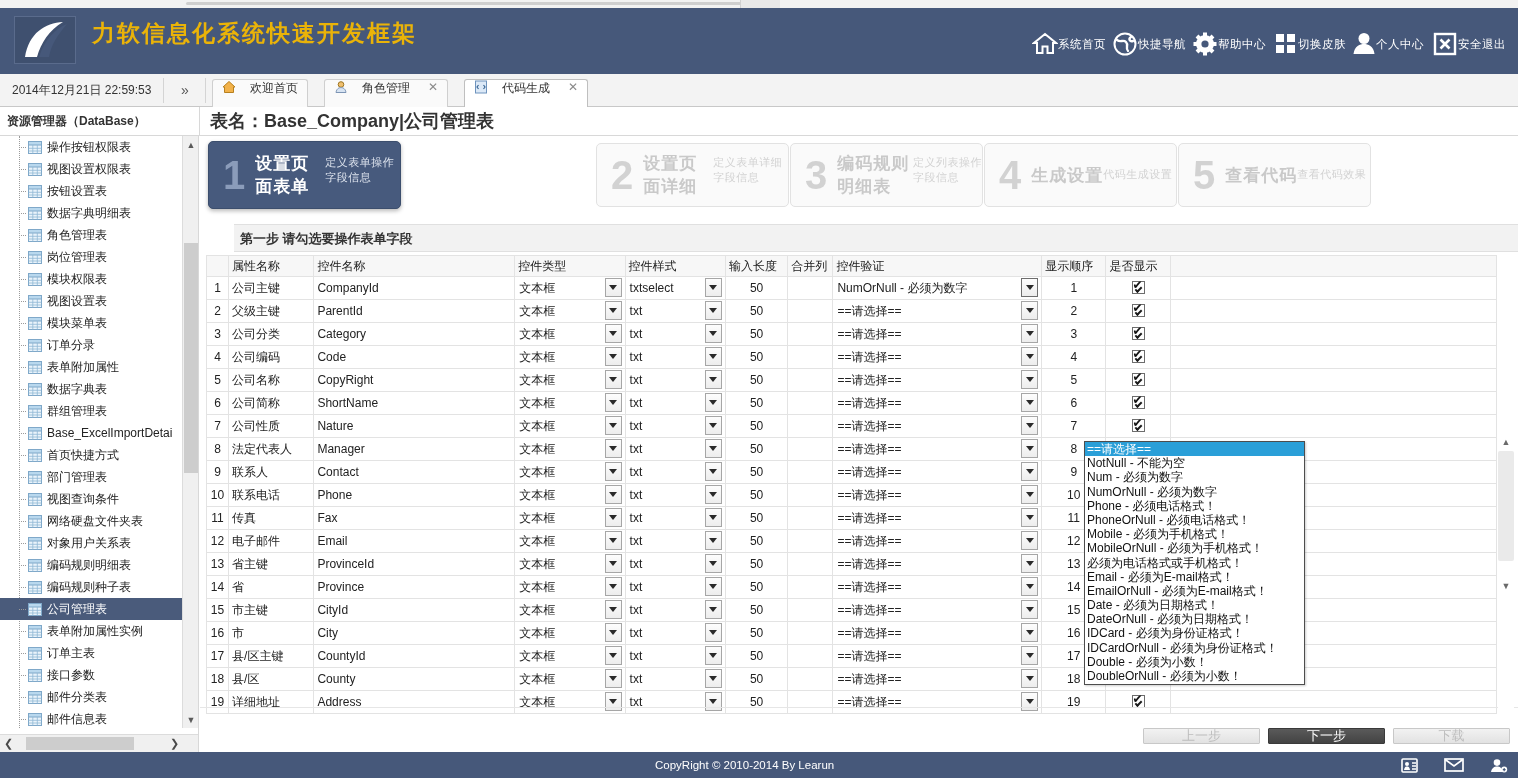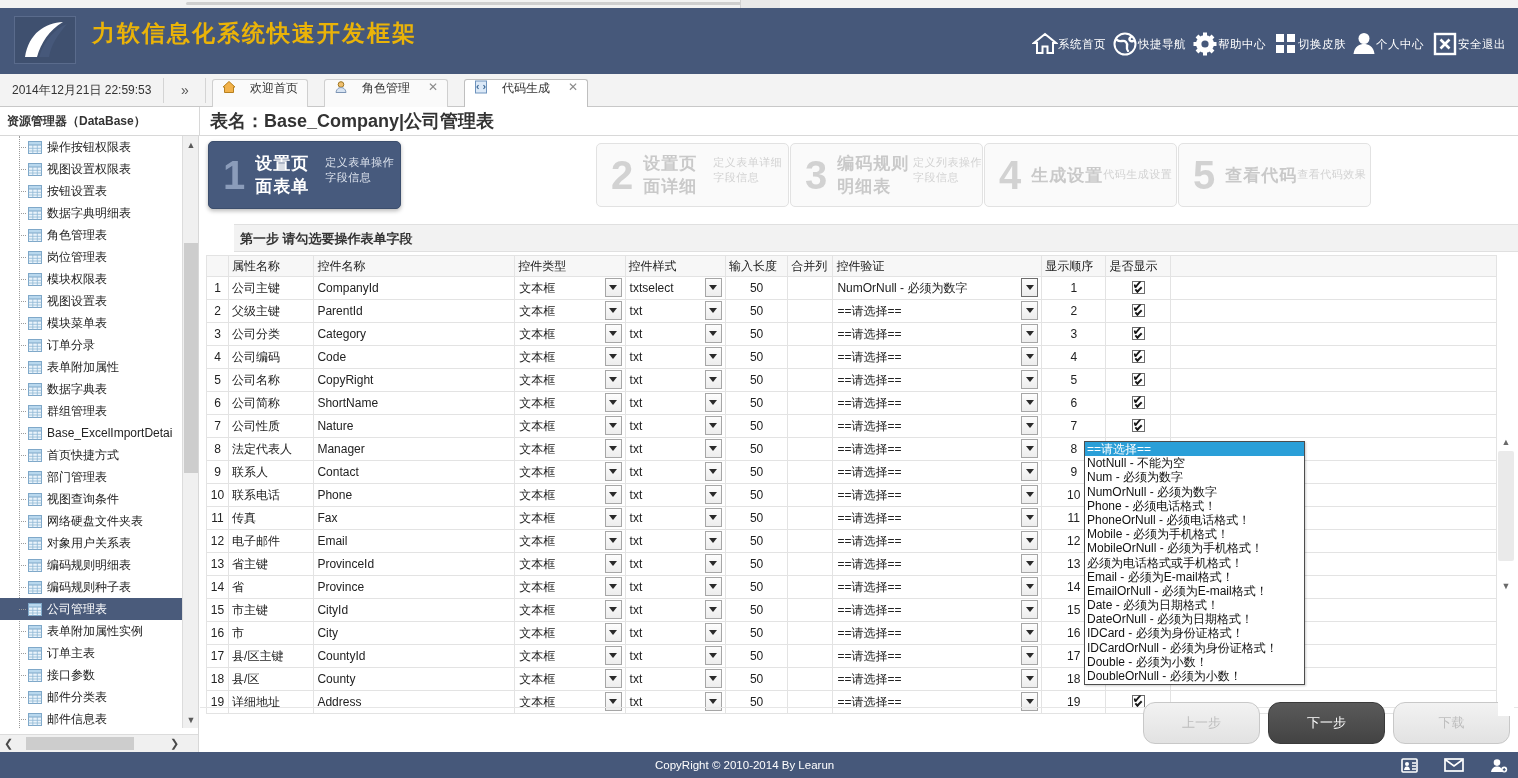--- a/index.html
+++ b/index.html
@@ -181,21 +181,21 @@
 
   
   .grid-vsb { position:absolute; right:4px; top:119px; width:16px; height:461px; background:#fff; z-index:30; }
   .grid-vsb .gar { position:absolute; left:0; width:16px; height:17px; display:flex; align-items:center; justify-content:center; color:#6a6a6a; font-size:9px; cursor:pointer; }
   .grid-vsb .gup { top:178px; } .grid-vsb .gdn { top:322px; }
   .grid-vsb .gthumb { position:absolute; left:0; top:196px; width:16px; height:110px; background:#eaeaea; border-radius:2px; }
 
   
   .btnrow { position:absolute; right:8px; bottom:8px; display:flex; gap:8px; }
   .fbtn {
-    width:117px; height:42px; border-radius:12px; font-size:13px;
+    width:117px; height:16px; border-radius:1px; font-size:13px;
     display:flex; align-items:center; justify-content:center; cursor:pointer;
     border:1px solid #c8c8c8; background:linear-gradient(#f2f2f2,#e2e2e2); color:#bdbdbd;
   }
   .fbtn.primary { background:linear-gradient(#5a5a5a,#434343); border-color:#3a3a3a; color:#fff; }
   .sep-line { position:absolute; left:0; bottom:44px; width:1318px; height:1px; background:#e6e6e6; }
 
   
   .footer {
     position:absolute; left:0; top:752px; width:1518px; height:26px;
     background:#46587a; color:#fff; font-size:11.5px;

